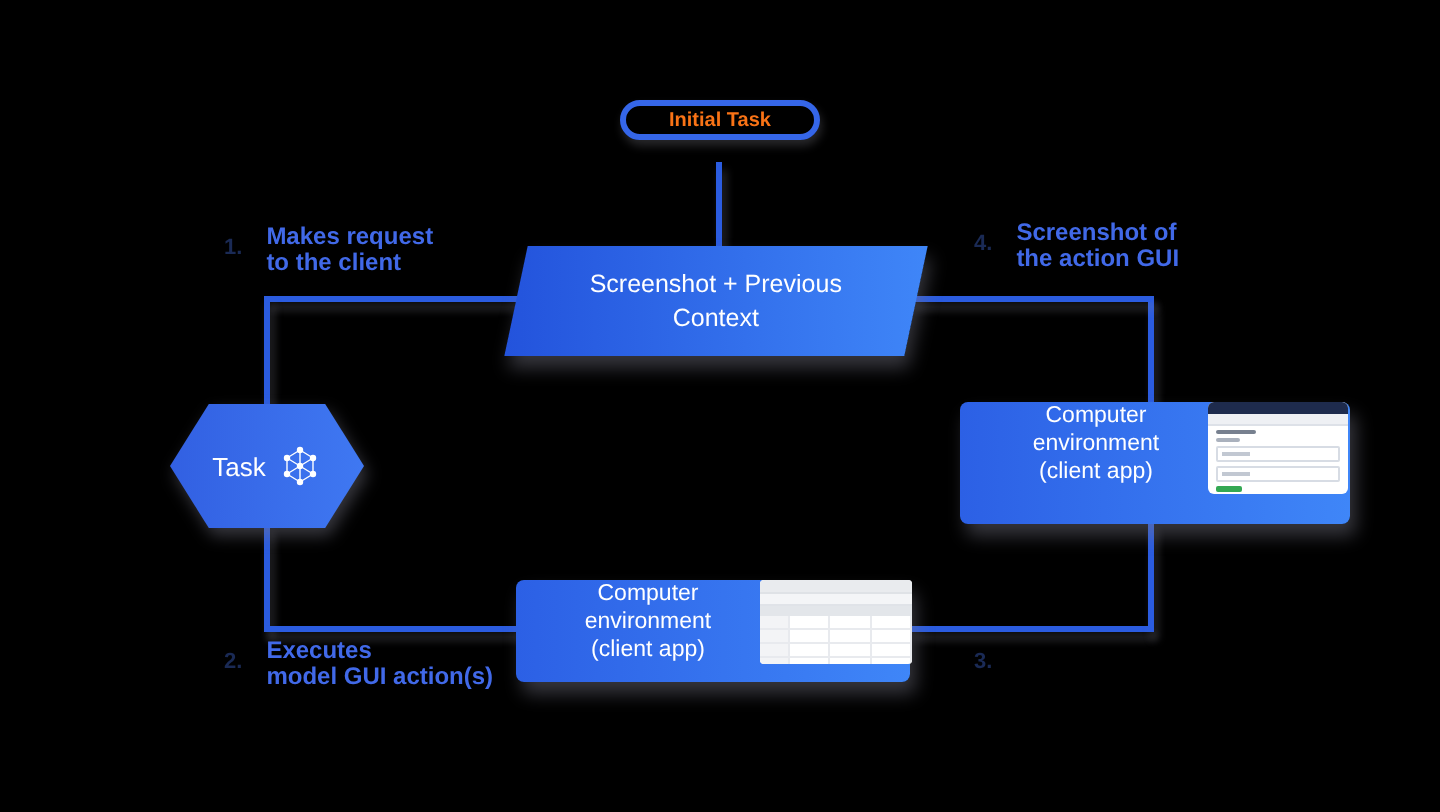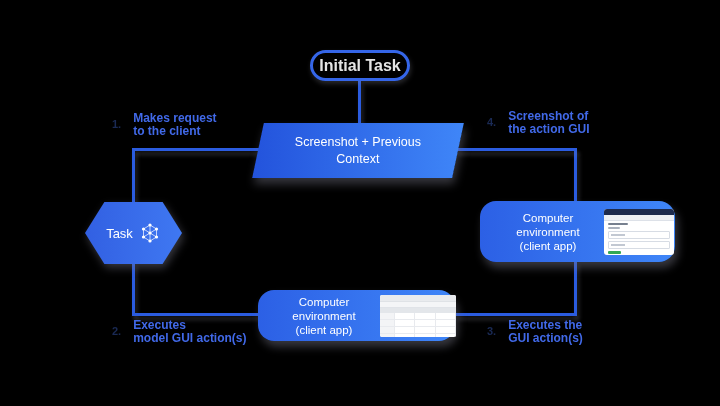--- a/index.html
+++ b/index.html
@@ -4,44 +4,44 @@
 <style>
   html,body{margin:0;padding:0;background:#000;}
   .canvas{position:relative;width:720px;height:406px;background:#000;overflow:hidden;
           font-family:"Liberation Sans",sans-serif;}
 
   
   .line{position:absolute;background:#2b5ce0;z-index:1;
         box-shadow:2px 4px 4px rgba(130,130,140,.35);}
 
   
-  .pill{position:absolute;left:310px;top:50px;width:100px;height:31px;box-sizing:border-box;
+  .pill{position:absolute;left:310px;top:50px;width:100px;height:20px;box-sizing:border-box;
         border:3px solid #3566e8;border-radius:17px;display:flex;align-items:center;justify-content:center;
-        color:#e5e5e5;font-weight:700;font-size:16px;z-index:2;
+        color:#f97316;font-weight:700;font-size:10px;z-index:2;
         box-shadow:1px 3px 5px rgba(130,130,140,.3);}
 
   
   .para{position:absolute;left:258px;top:123px;width:200px;height:55px;z-index:2;
         transform:skewX(-12deg);background:linear-gradient(78deg,#2353dc 0%,#3f86f8 100%);
         box-shadow:3px 6px 9px rgba(120,120,135,.45);display:flex;align-items:center;justify-content:center;}
   .para-inner{transform:skewX(12deg);width:100%;text-align:center;color:#fff;
               font-size:12.5px;line-height:17px;font-weight:400;}
 
   
   .hexwrap{position:absolute;left:85px;top:202px;width:97px;height:62px;z-index:2;
            filter:drop-shadow(2px 4px 4px rgba(120,120,135,.45));}
   .hex{width:100%;height:100%;background:linear-gradient(90deg,#3260e2,#3f78f2);
        clip-path:polygon(0 50%,20% 0,80% 0,100% 50%,80% 100%,20% 100%);
        display:flex;align-items:center;justify-content:center;gap:6px;color:#fff;font-size:13px;}
 
   
-  .envbox{position:absolute;z-index:2;border-radius:16px;
+  .envbox{position:absolute;z-index:2;border-radius:4px;
           background:linear-gradient(90deg,#2c60e5 0%,#3f86f8 100%);
           box-shadow:3px 6px 9px rgba(120,120,135,.45);
-          display:flex;align-items:center;}
+          display:flex;align-items:flex-start;}
   .env-right{left:480px;top:201px;width:195px;height:61px;padding:0 8px 0 12px;box-sizing:border-box;}
   .env-bottom{left:258px;top:290px;width:197px;height:51px;padding:0 5px 0 10px;box-sizing:border-box;}
   .env-text{color:#fff;font-size:11.5px;line-height:14px;text-align:center;flex:0 0 auto;width:112px;}
 
   
   .thumbA{width:70px;height:46px;background:#fff;border-radius:3px;margin-left:auto;overflow:hidden;flex:0 0 auto;}
   .ta-top{height:6px;background:#1e2b4d;}
   .ta-nav{height:5px;background:#eef0f4;border-bottom:1px solid #dde1e8;}
   .ta-body{padding:2px 4px;}
   .ta-line{height:2px;background:#77808f;border-radius:1px;margin-bottom:2px;}
@@ -177,24 +177,20 @@
   <div class="step s2">
     <span class="step-num">2.</span>
     <span class="step-text">
       <div>Executes</div>
       <div>model GUI action(s)</div>
     </span>
   </div>
 
   <div class="step s3">
     <span class="step-num">3.</span>
-    <span class="step-text">
-      <div>Executes the</div>
-      <div>GUI action(s)</div>
-    </span>
   </div>
 
   <div class="step s4">
     <span class="step-num">4.</span>
     <span class="step-text">
       <div>Screenshot of</div>
       <div>the action GUI</div>
     </span>
   </div>
 

